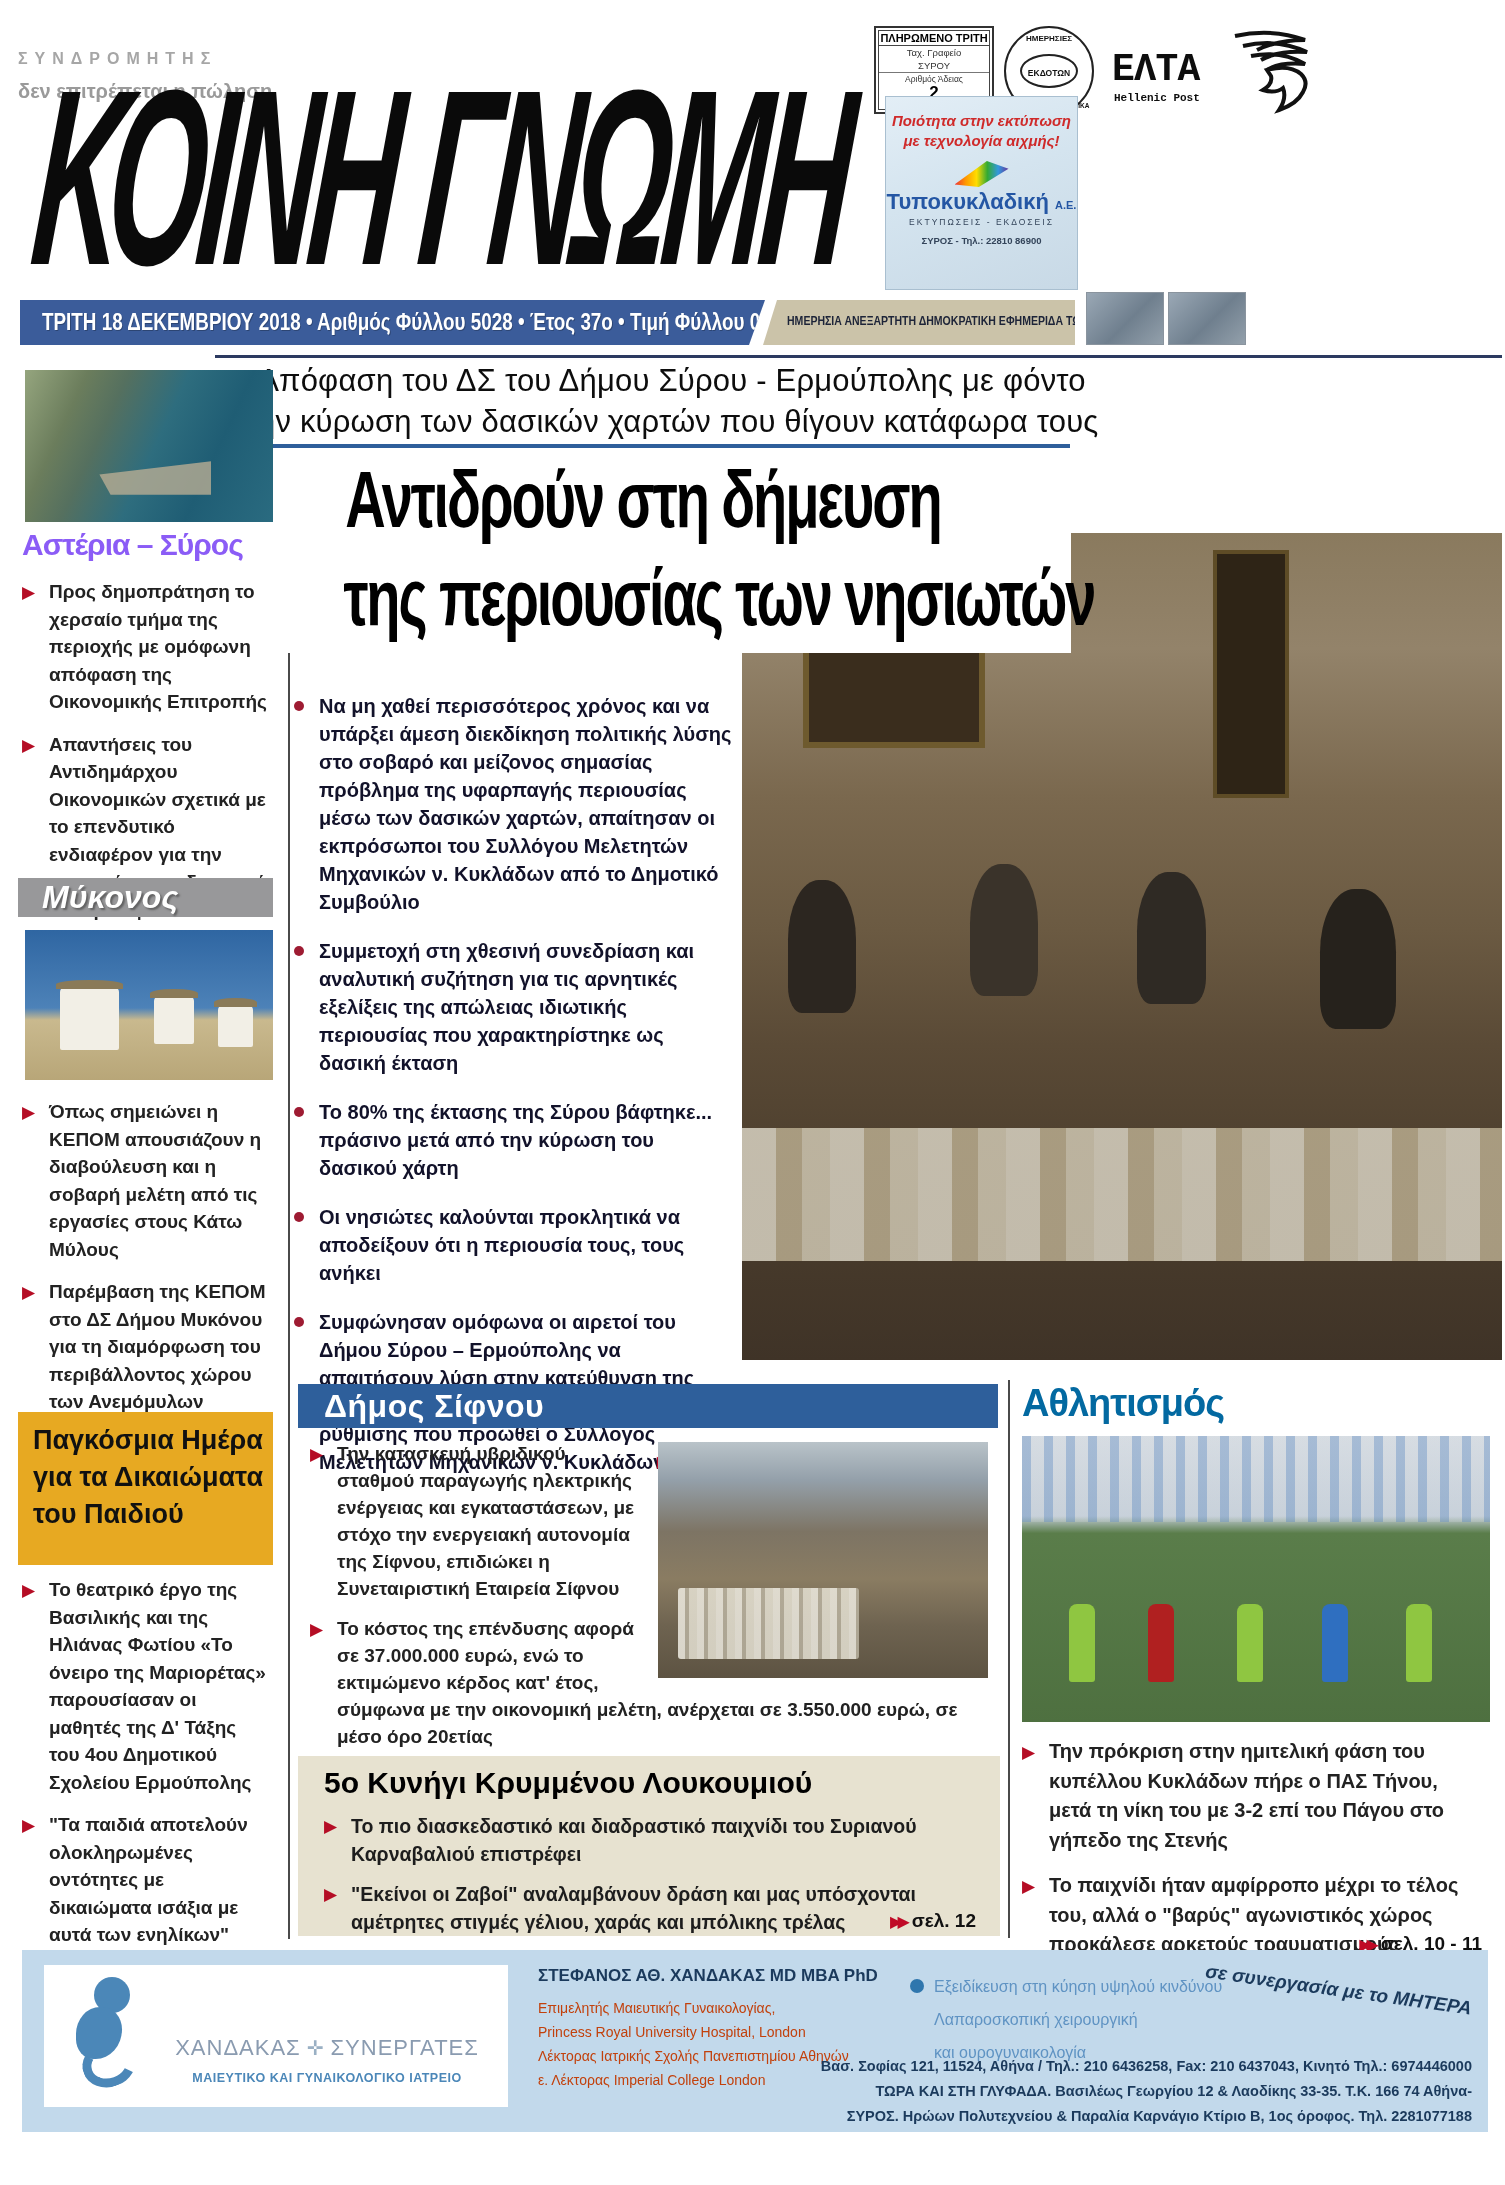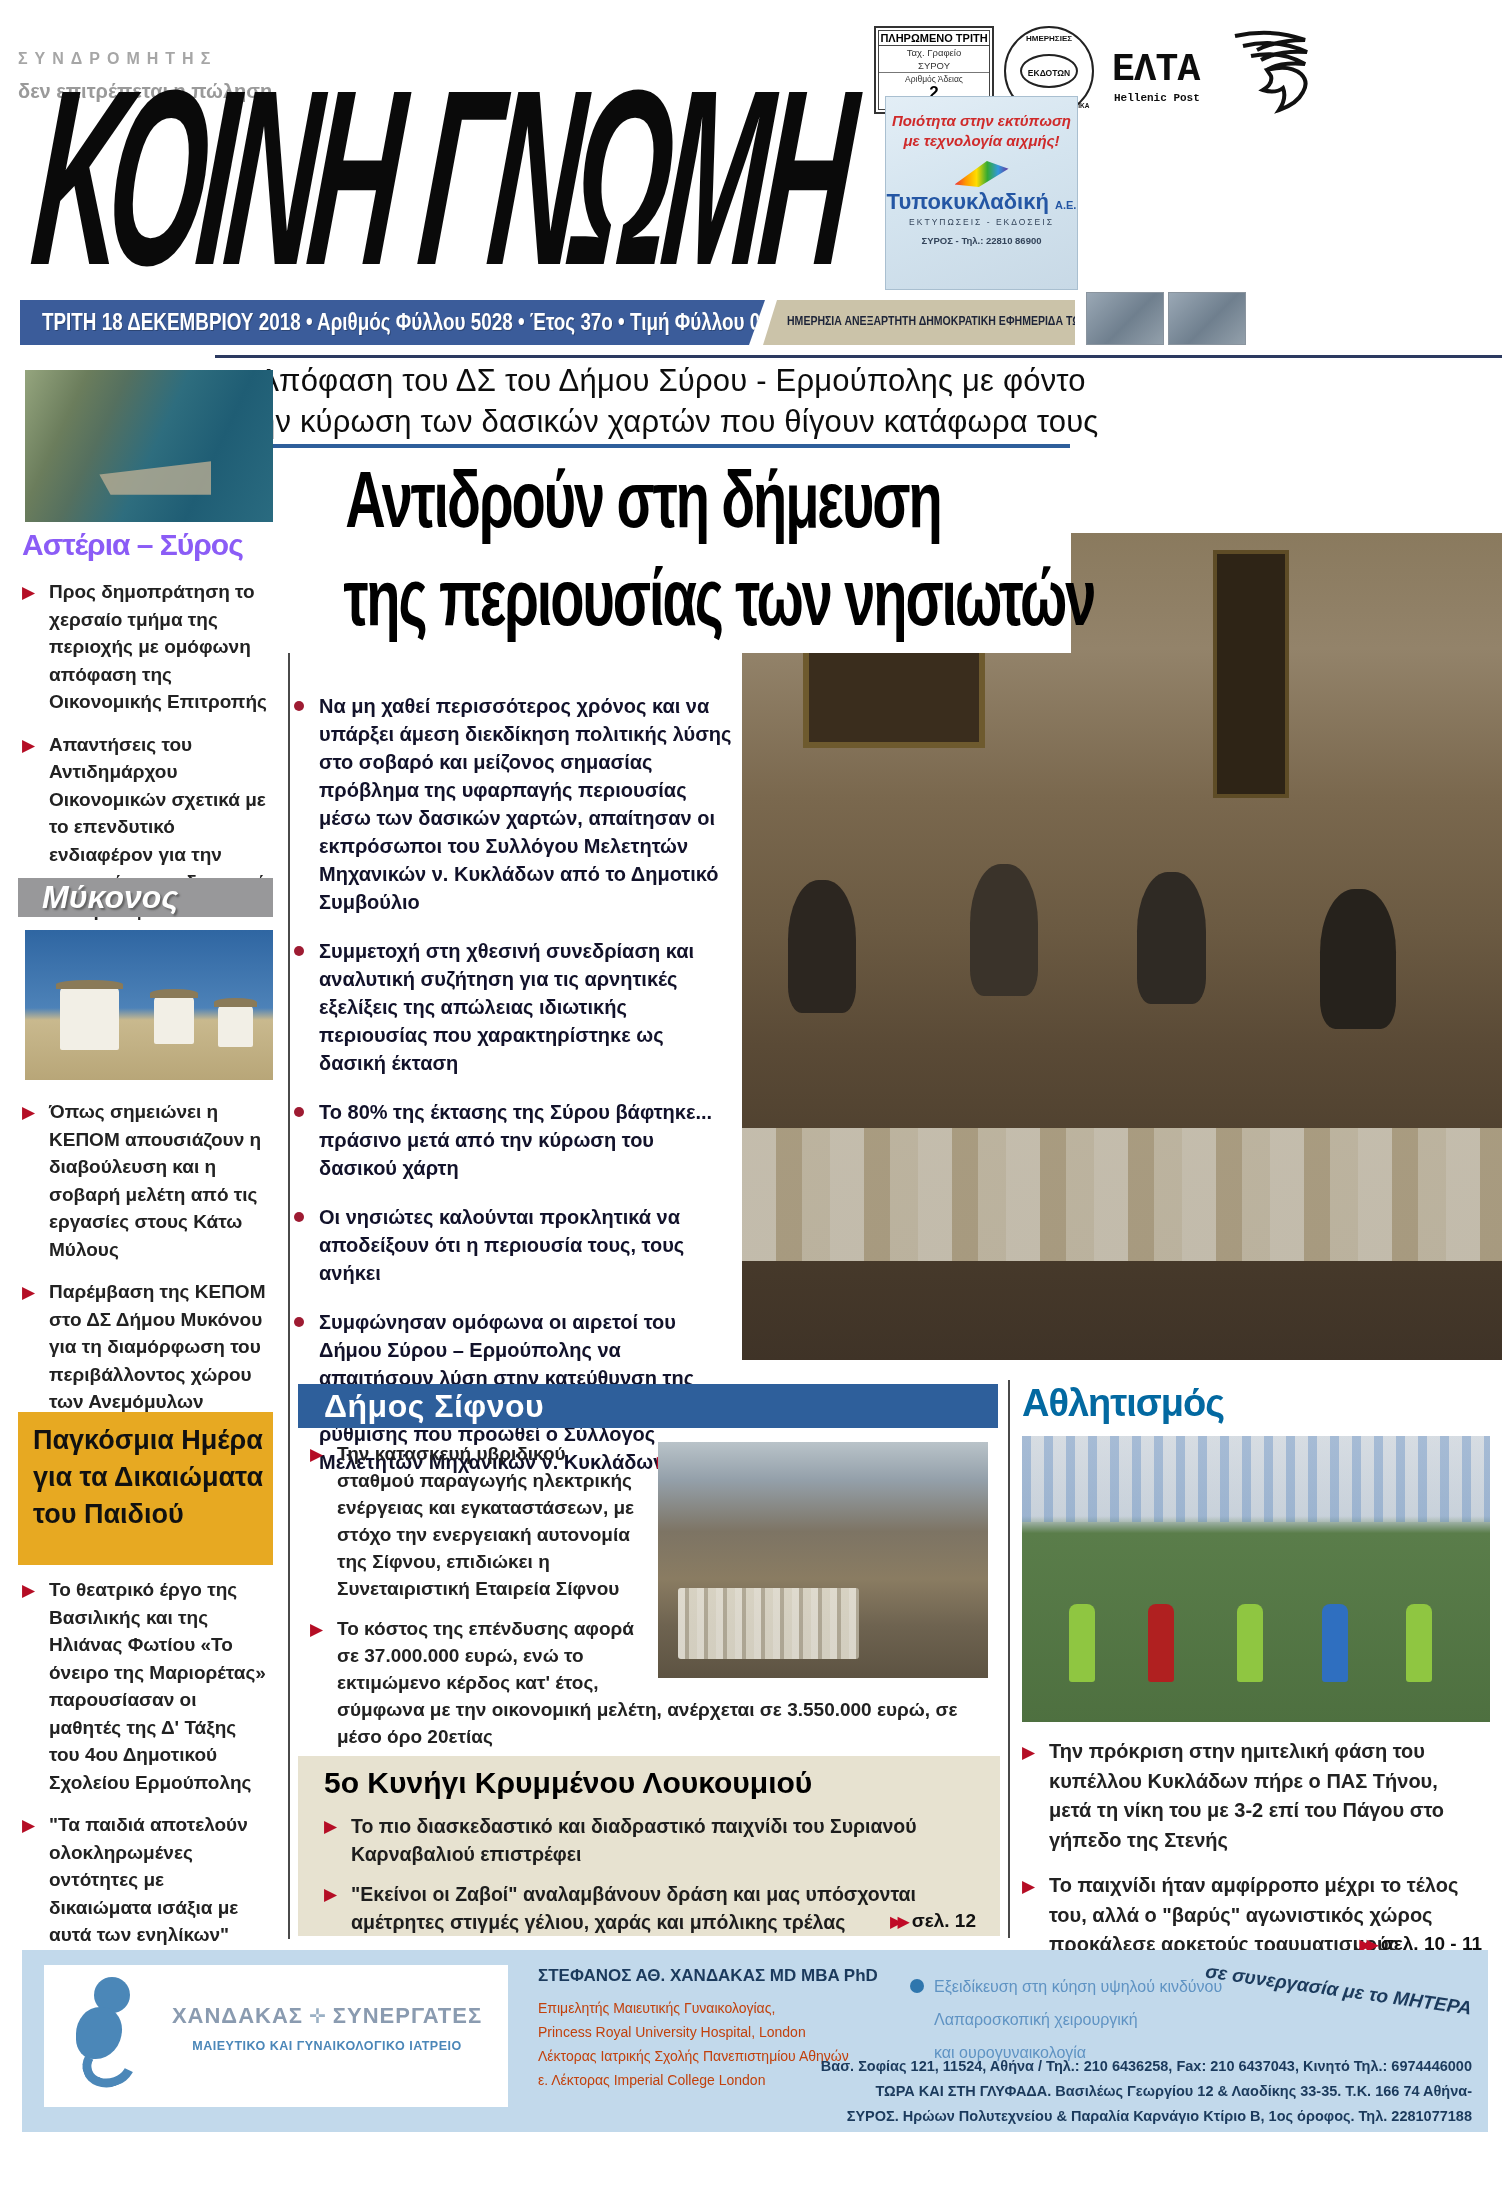--- a/index.html
+++ b/index.html
@@ -117,21 +117,21 @@
   .sports-bullets .tri-bullet { font-size:20px; line-height:29.5px; margin-bottom:16px; width:462px; }
 
   
   .footer-ad { position:absolute; left:22px; top:1950px; width:1466px; height:182px; background:#c2d9eb; }
   .clinic-card { position:absolute; left:22px; top:15px; width:464px; height:142px; background:#fff; }
   .clinic-figure { position:absolute; left:28px; top:12px; width:80px; height:118px; }
   .fig-head { position:absolute; left:22px; top:0; width:36px; height:36px; border-radius:50%; background:#4b87b8; }
   .fig-body { position:absolute; left:4px; top:30px; width:46px; height:52px; border-radius:55% 45% 60% 40%; background:#4b87b8; }
   .fig-arc { position:absolute; left:10px; top:64px; width:54px; height:46px; border:9px solid #4b87b8; border-top-color:transparent; border-right-color:transparent; border-radius:50%; transform:rotate(-20deg); }
   .clinic-text { position:absolute; left:118px; top:38px; width:330px; text-align:center; }
-  .clinic-name { font-size:22px; font-weight:bold; color:#8a9bb0; letter-spacing:1px; }
+  .clinic-name { font-size:22px; font-weight:normal; color:#8a9bb0; letter-spacing:1px;margin-top:32px; }
   .clinic-cross { color:#9ab0c4; font-size:20px; margin:0 6px; }
   .clinic-sub { margin-top:10px; font-size:12.5px; font-weight:bold; color:#4b87b8; letter-spacing:.5px; }
   .doctor-name { position:absolute; left:516px; top:16px; font-size:17px; font-weight:900; color:#1b3a5c; }
   .credentials { position:absolute; left:516px; top:46px; font-size:14px; line-height:24px; color:#c2410c; }
   .specialties { position:absolute; left:888px; top:20px; font-size:16px; line-height:33px; color:#5f93c3; }
   .spec-dot { display:inline-block; width:14px; height:14px; border-radius:50%; background:#2f76ad; margin-right:10px; vertical-align:-1px; }
   .spec-line { padding-left:24px; }
   .spec-line.first { padding-left:0; }
   .partnership { position:absolute; left:1182px; top:32px; width:310px; font-size:19px; font-weight:900; font-style:italic; color:#1b3a5c; transform:rotate(8deg); }
   .addresses { position:absolute; right:16px; top:104px; width:680px; text-align:right; font-size:14.5px; line-height:25px; font-weight:bold; color:#1b3a5c; }

